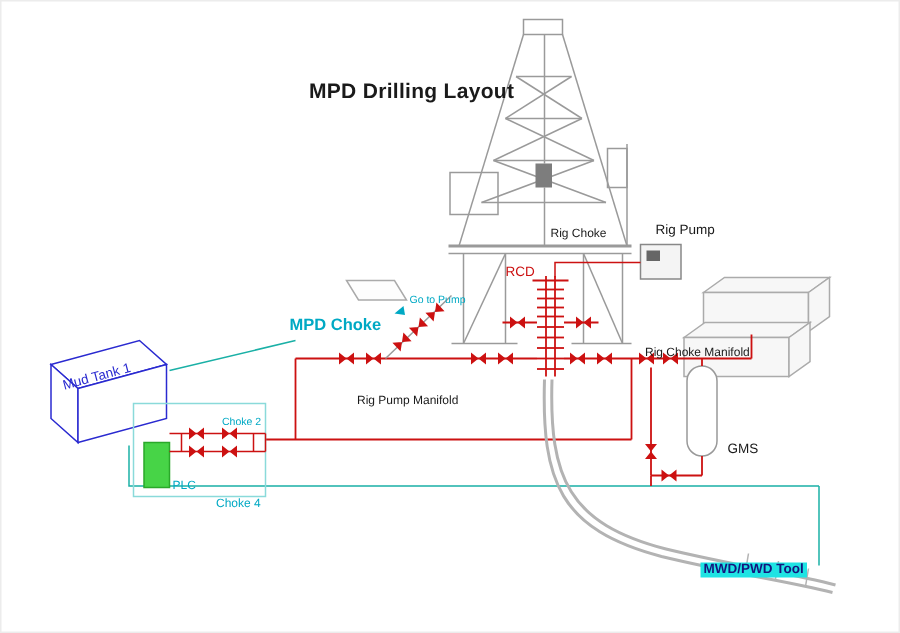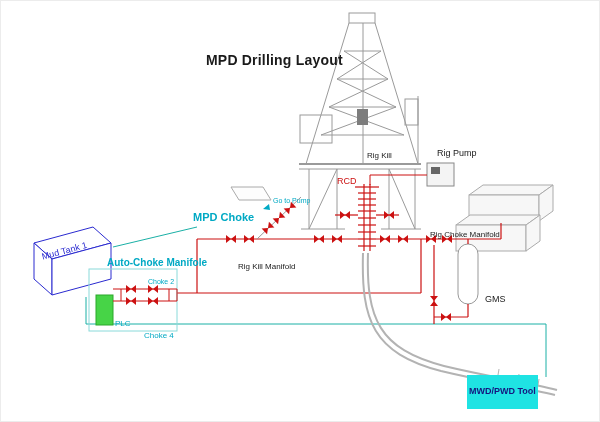--- a/index.html
+++ b/index.html
@@ -16,21 +16,21 @@
   .l-mpd-pump{left:192px;top:210px;font-size:11px;font-weight:bold;color:#00a9c4}
   .l-go-to-pump{left:272px;top:196px;font-size:7px;color:#00a9c4}
   .l-rig-kill{left:237px;top:262px;font-size:8px}
   .l-rig-choke{left:429px;top:230px;font-size:8px}
   .l-auto-choke{left:106px;top:256px;font-size:10px;font-weight:bold;color:#00a9c4}
   .l-choke2{left:147px;top:277px;font-size:7px;color:#00a9c4}
   .l-plc{left:114px;top:319px;font-size:8px;color:#00a9c4}
   .l-choke1{left:143px;top:331px;font-size:8px;color:#00a9c4}
   .l-gms{left:484px;top:294px;font-size:9px}
   .l-mud-tank{left:40px;top:252px;font-size:9px;color:#2a2ad0;transform:rotate(-15deg);transform-origin:left top}
-  .l-mwd{left:466px;top:374px;font-size:9px;font-weight:bold;color:#15157e;background:#1fe3e3;padding:12px 2px}
+  .l-mwd{left:466px;top:374px;font-size:9px;font-weight:bold;color:#15157e;background:#1fe3e3;padding:0 2px}
 </style>
 </head>
 <body>
 
 <div class="stage">
 
   <svg width="600" height="422" viewBox="0 0 600 422">
     <defs>
       <path id="valve" d="M-5,-4 L-5,4 L5,-4 L5,4 Z"></path>
     </defs>
@@ -173,27 +173,26 @@
     <g stroke="#b3b3b3" fill="none" stroke-width="2">
       <path d="M362,252 C360,320 372,352 440,370 C490,382 522,386 554,394"></path>
       <path d="M367,252 C365,318 378,348 443,365 C493,377 526,381 556,389"></path>
       <line x1="498" y1="368" x2="496" y2="380" stroke-width="1"></line>
       <line x1="518" y1="373" x2="516" y2="385" stroke-width="1"></line>
       <line x1="538" y1="378" x2="536" y2="390" stroke-width="1"></line>
     </g>
   </svg>
 
   <div class="lbl l-title">MPD Drilling Layout</div>
-  <div class="lbl l-rig-floor">Rig Kill</div>
+  <div class="lbl l-rig-floor">Rig Choke</div>
   <div class="lbl l-rig-pump">Rig Pump</div>
   <div class="lbl l-rcd">RCD</div>
   <div class="lbl l-mpd-pump">MPD Choke</div>
   <div class="lbl l-go-to-pump">Go to Pump</div>
-  <div class="lbl l-rig-kill">Rig Kill Manifold</div>
+  <div class="lbl l-rig-kill">Rig Pump Manifold</div>
   <div class="lbl l-rig-choke">Rig Choke Manifold</div>
-  <div class="lbl l-auto-choke">Auto-Choke Manifole</div>
   <div class="lbl l-choke2">Choke 2</div>
   <div class="lbl l-plc">PLC</div>
   <div class="lbl l-choke1">Choke 4</div>
   <div class="lbl l-gms">GMS</div>
   <div class="lbl l-mud-tank">Mud Tank 1</div>
   <div class="lbl l-mwd">MWD/PWD Tool</div>
 </div>
 
 </body></html>

